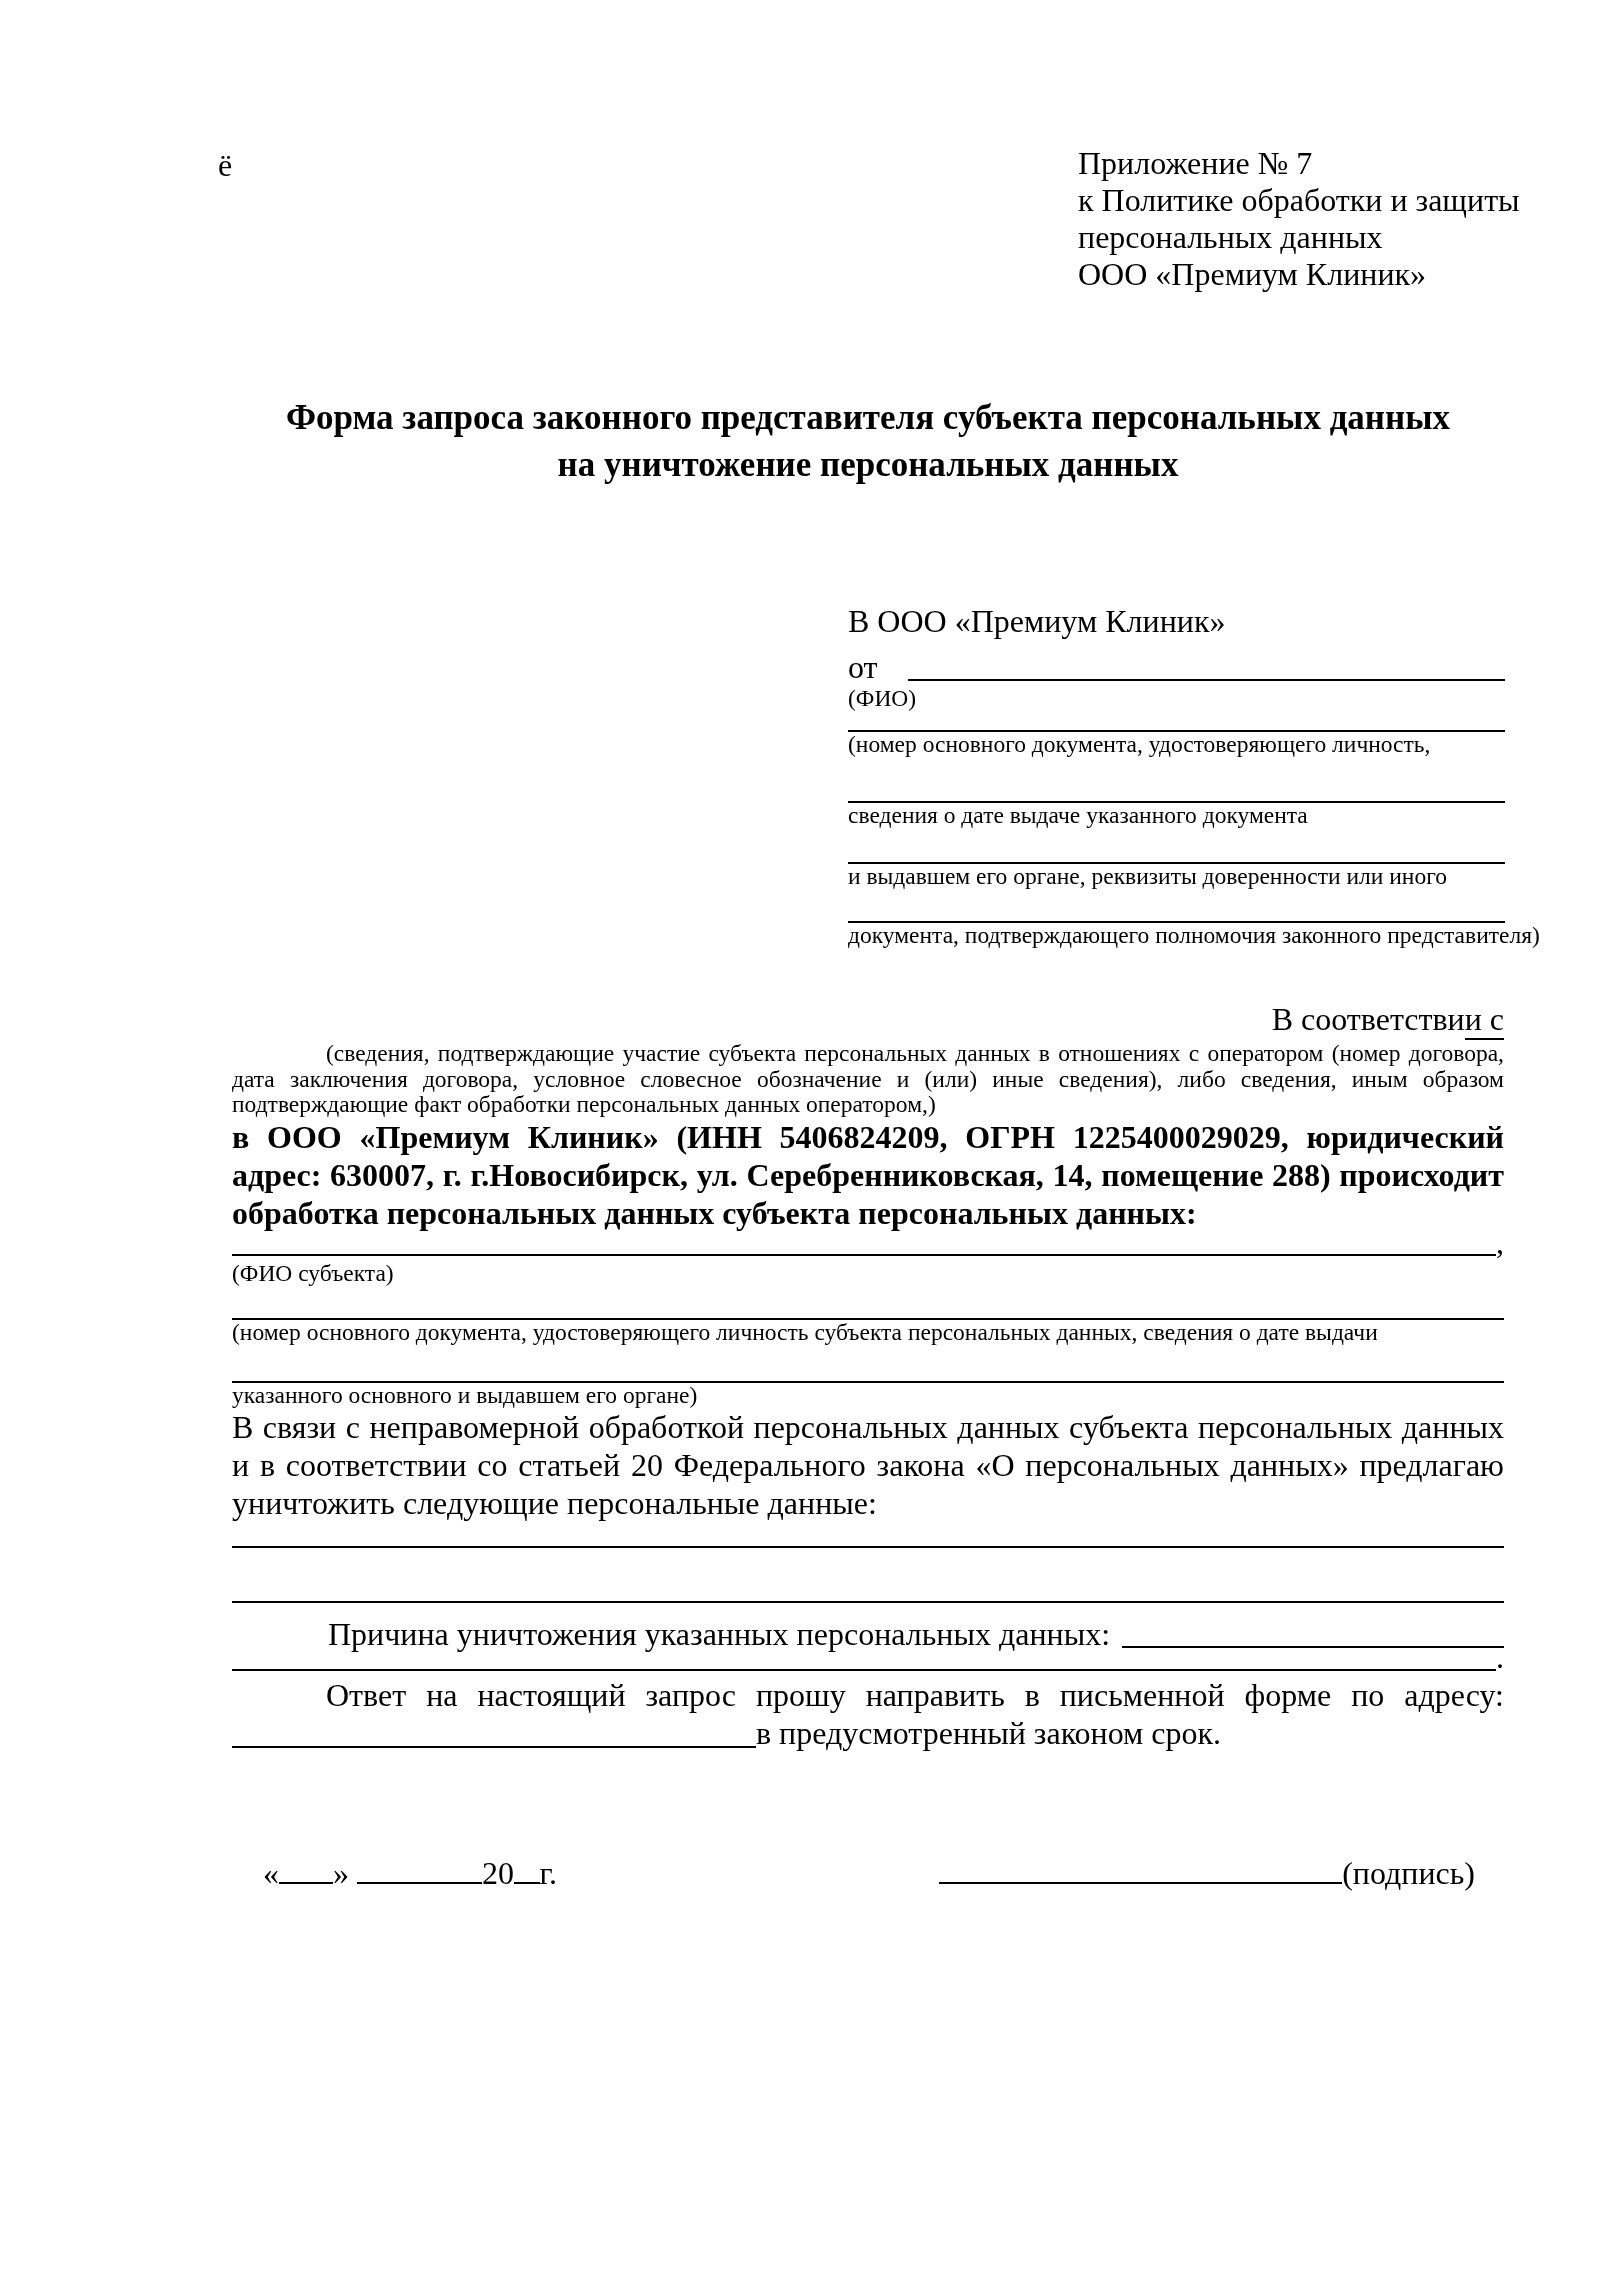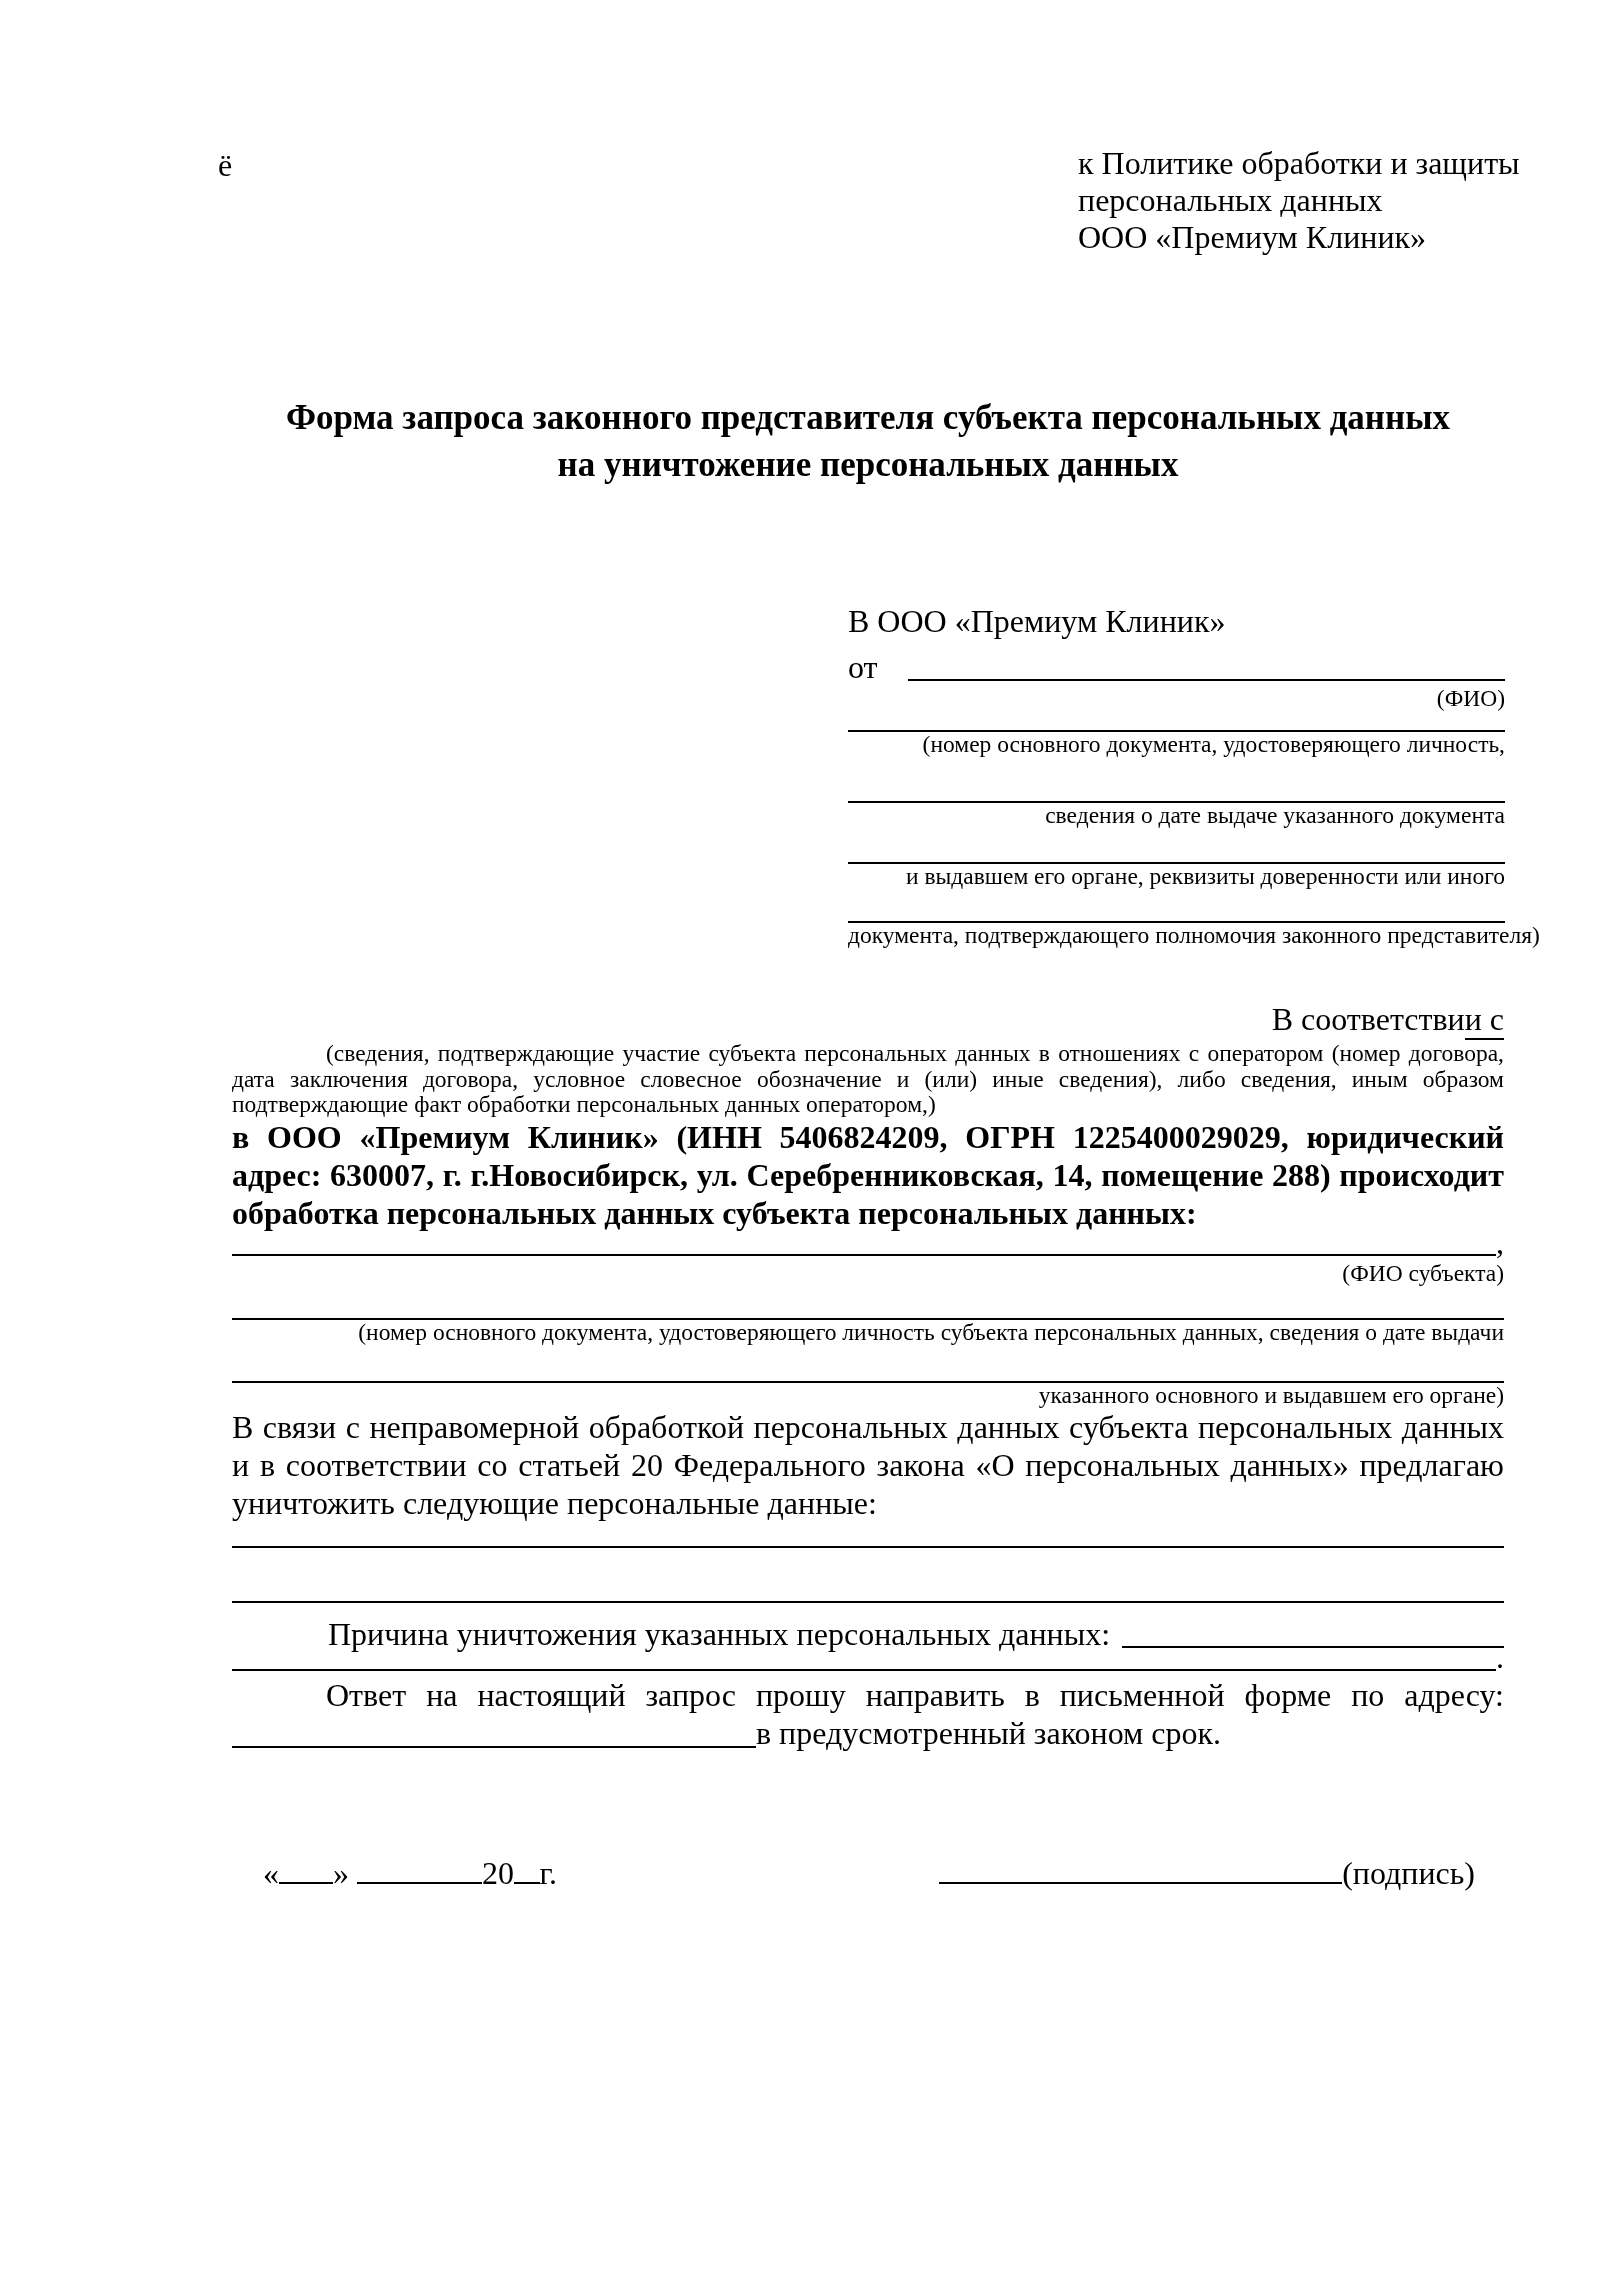--- a/index.html
+++ b/index.html
@@ -15,21 +15,21 @@
   .annex{position:absolute;left:1078px;top:145px;font-size:32px;line-height:37px;}
   .annex div{white-space:nowrap;}
   
   .title{position:absolute;left:232px;top:394px;width:1272px;text-align:center;
          font-weight:bold;font-size:35px;line-height:47px;}
   .title div{white-space:nowrap;}
   
   .addr{position:absolute;left:848px;top:603px;width:657px;font-size:32px;line-height:37px;}
   .frow{display:flex;align-items:flex-end;}
   .fill{flex:1 1 auto;border-bottom:2.9px solid #000;margin-bottom:4.9px;min-width:39px;}
-  .cap{font-size:23.5px;line-height:25.5px;text-align:right;white-space:nowrap;overflow:visible;}
+  .cap{font-size:23.5px;line-height:25.5px;text-align:left;white-space:nowrap;overflow:visible;}
   .afield{border-bottom:2.9px solid #000;}
   .af1{height:18.6px;} .af2{height:44px;} .af3{height:33px;} .af4{height:32px;}
   .addr .from{margin-top:7.8px;height:38px;gap:21px;}
   
   .doc{position:absolute;left:232px;top:1000px;width:1272px;font-size:32px;line-height:38px;}
   .doc p{margin:0;}
   .accord{height:41px;flex-direction:column;}
   .accord .lbl{padding-left:96px;white-space:nowrap;}
   .note{margin-top:5.9px;font-size:23.5px;line-height:25.5px;text-align:justify;text-indent:94px;}
   .just{text-align:justify;}
@@ -55,20 +55,21 @@
   .uq{width:54px;} .ud{width:125px;} .uy{width:25.5px;} .us{width:403px;}
   .sig{margin-right:29px;white-space:nowrap;}
   .date{white-space:nowrap;margin-left:31px;}
 </style>
 </head>
 <body>
 
 <span class="stray">ё</span>
 
 <div class="annex">
+  <div>Приложение № 7</div>
   <div>к Политике обработки и защиты</div>
   <div>персональных данных</div>
   <div>ООО «Премиум Клиник»</div>
 </div>
 
 <div class="title">
   <div>Форма запроса законного представителя субъекта персональных данных</div>
   <div>на уничтожение персональных данных</div>
 </div>
 

